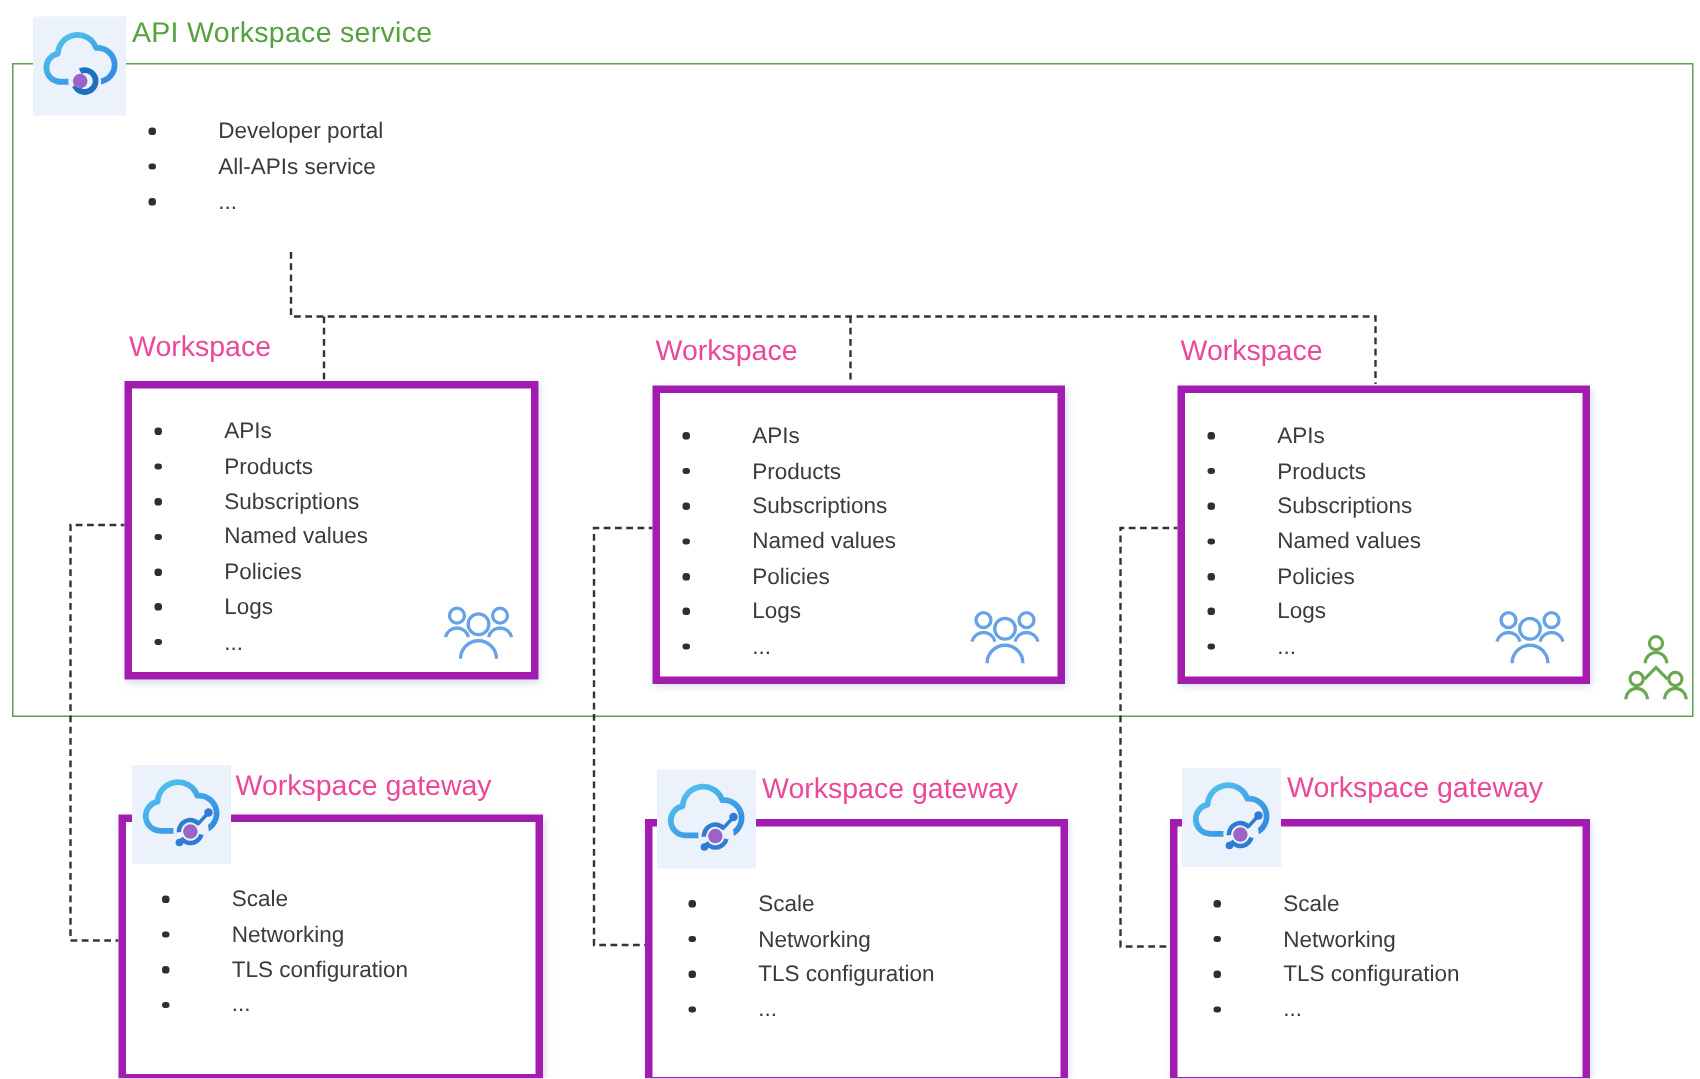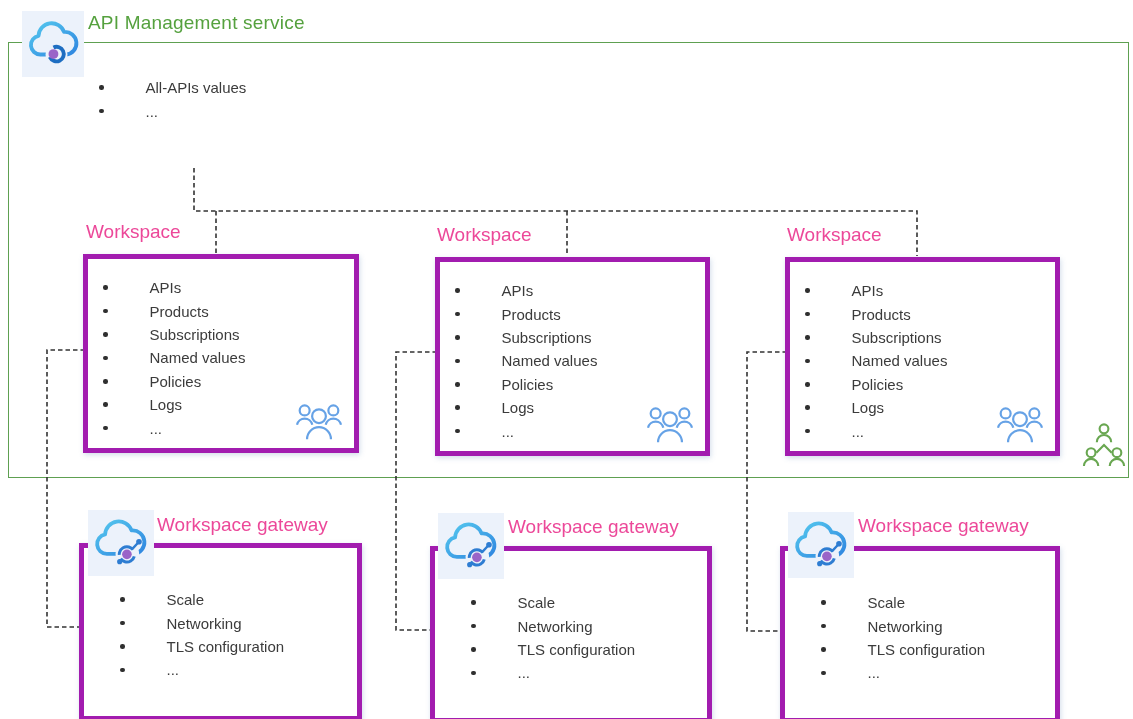--- a/index.html
+++ b/index.html
@@ -25,21 +25,21 @@
   .dot{width:4.5px;height:4.5px;border-radius:50%;background:#2f2f2f;margin-right:42px;flex:none;}
   
   .ws-box,.gw-box{
     position:absolute;background:#ffffff;border:5px solid #a21caf;
     box-shadow:1px 2px 5px rgba(110,145,190,.30);z-index:2;
   }
   .blue-title{
     position:absolute;font-size:19px;color:#ec4899;z-index:3;white-space:nowrap;
   }
   .box-list{position:absolute;left:15px;top:17px;}
-  .gw-list{position:absolute;left:36px;top:40px;text-align:center;}
+  .gw-list{position:absolute;left:24px;top:40px;text-align:center;}
   .team{position:absolute;right:11px;bottom:6px;}
   
   #connectors{position:absolute;left:0;top:0;z-index:1;}
   #connectors path{fill:none;stroke:#333333;stroke-width:1.6;stroke-dasharray:4.5 3;}
   .org-icon{position:absolute;left:1082px;top:421px;z-index:3;}
 </style>
 </head>
 <body>
 
 <div id="canvas">
@@ -63,26 +63,30 @@
             <stop offset="1" stop-color="#2f86e0"></stop>
         </linearGradient>
       </defs>
       <path d="M17.5 43 A 10.8 10.8 0 0 1 15.5 21.6 A 15 15 0 0 1 44.6 17.2 A 10.2 10.2 0 0 1 47 43 Z" fill="none" stroke="url(#cg1)" stroke-width="4.4" stroke-linejoin="round" stroke-linecap="round"></path>
       <circle cx="36" cy="43" r="12.5" fill="#ecf2fb"></circle>
       <circle cx="36" cy="42.5" r="8.3" fill="none" stroke="#1e6ec2" stroke-width="4.4" stroke-dasharray="39 13.2" transform="rotate(-115 36 42.5)"></circle>
       <circle cx="32.5" cy="42.5" r="5.6" fill="#9a64c8"></circle>
     </svg>
   </div>
 
-  <div class="service-title">API Management service</div>
+  <div class="service-title">API Workspace service</div>
 
   <div class="list" style="left:99px;top:76px;">
     <div class="li">
         <span class="dot"></span>
-        <span>All-APIs values</span>
+        <span>Developer portal</span>
+      </div>
+    <div class="li">
+        <span class="dot"></span>
+        <span>All-APIs service</span>
       </div>
     <div class="li">
         <span class="dot"></span>
         <span>...</span>
       </div>
   </div>
 
   <div class="blue-title" style="left:86px;top:221px;">Workspace</div>
   <div class="ws-box" style="left:83px;top:254px;width:266px;height:189px;">
     <div class="box-list">

